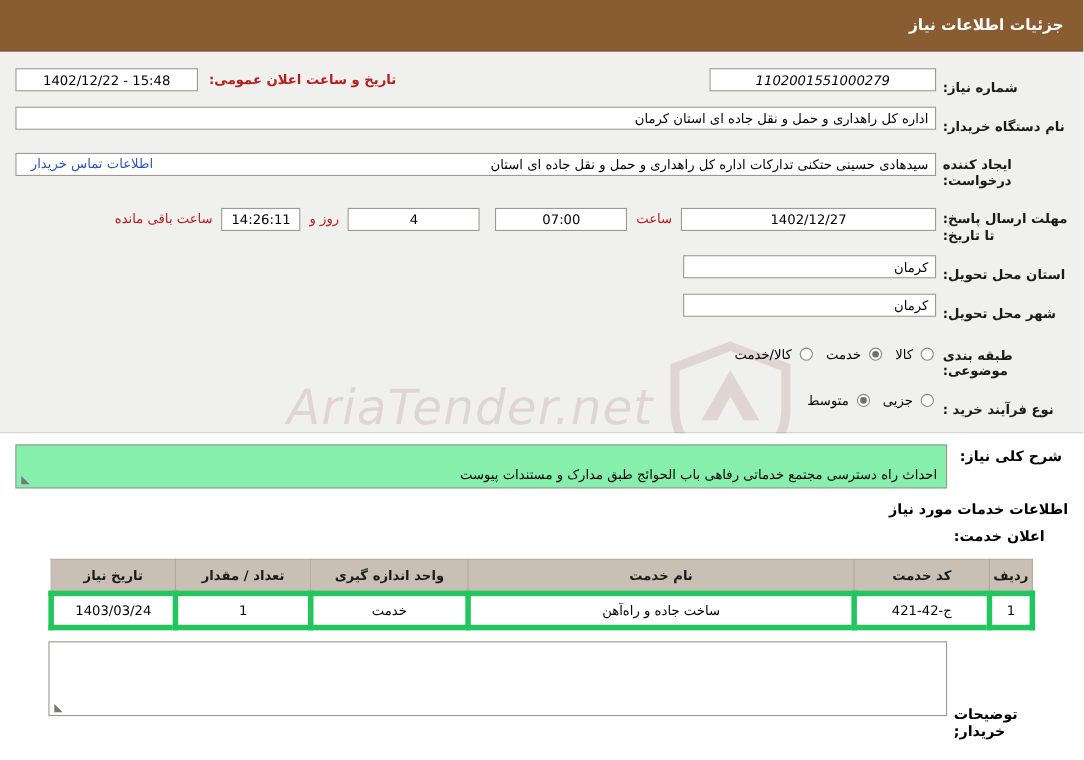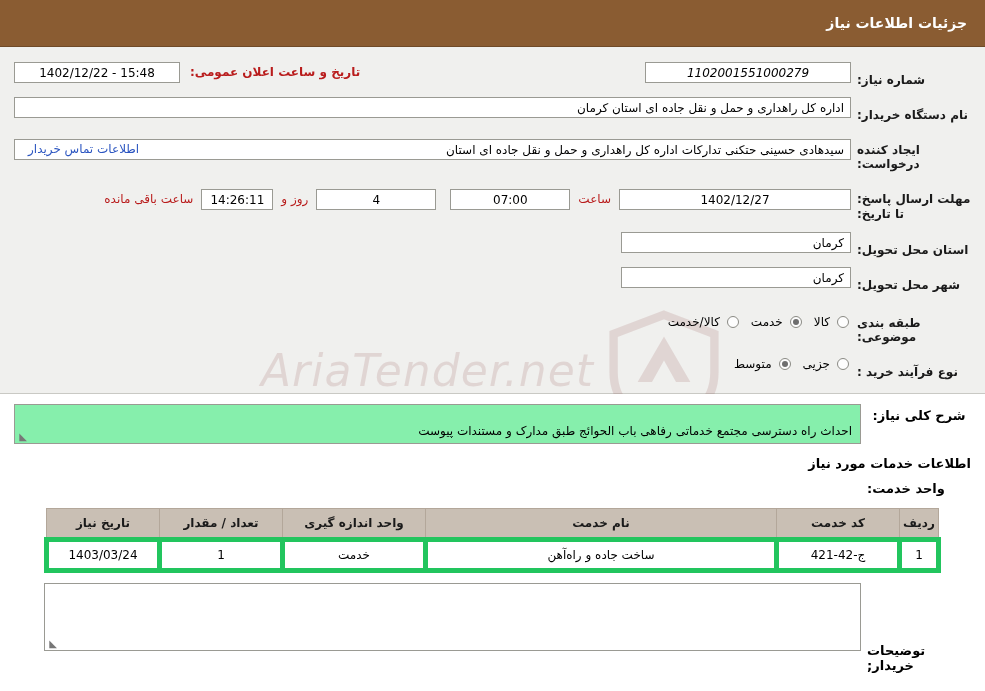--- a/index.html
+++ b/index.html
@@ -351,21 +351,21 @@
       <div class="textarea-box" style="height:38px;">
         <span>احداث راه دسترسی مجتمع خدماتی رفاهی باب الحوائج طبق مدارک و مستندات پیوست</span>
         <span class="resizer">◣</span>
       </div>
     </div>
   </div>
 
   <div class="section-title">اطلاعات خدمات مورد نیاز</div>
 
   <div class="group-row">
-    <div class="group-lbl">واحد خدمت:</div>
+    <div class="group-lbl">اعلان خدمت:</div>
   </div>
 
   <div style="padding:0 30px;">
     <table class="items">
       <thead>
         <tr>
           <th style="width:36px;">ردیف</th>
           <th style="width:120px;">کد خدمت</th>
           <th>نام خدمت</th>
           <th style="width:140px;text-align:center;">واحد اندازه گیری</th>

